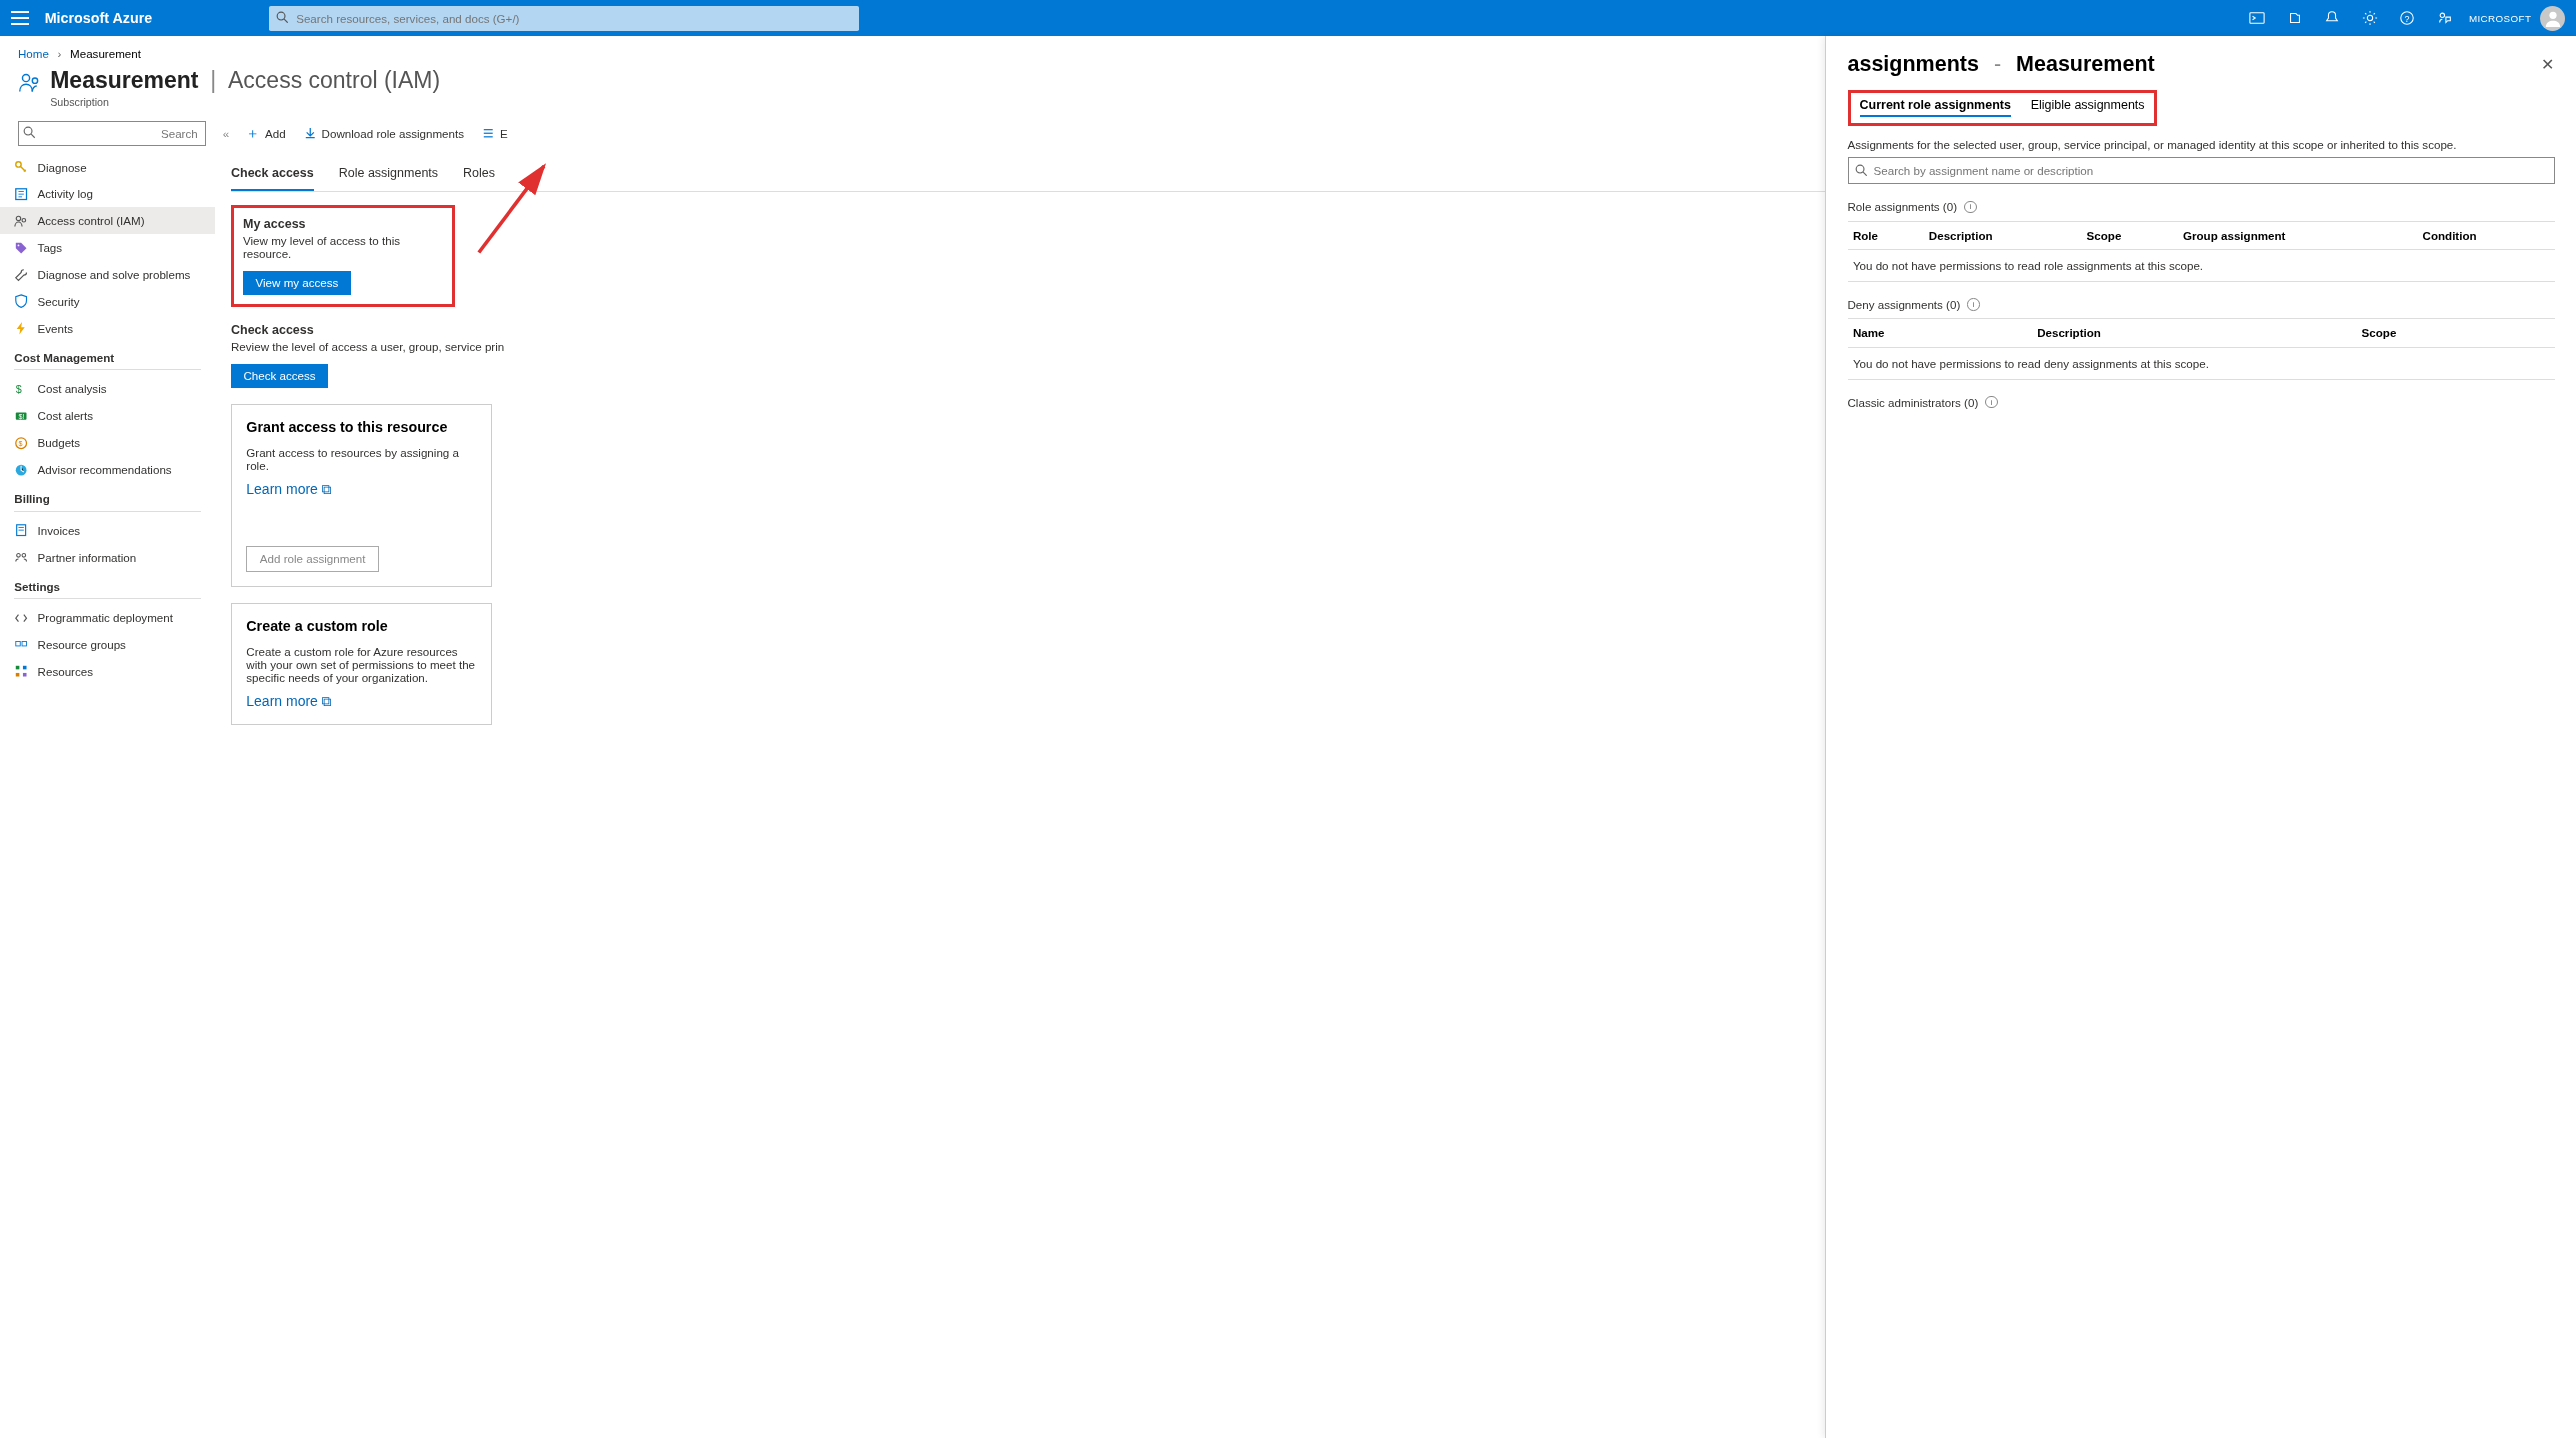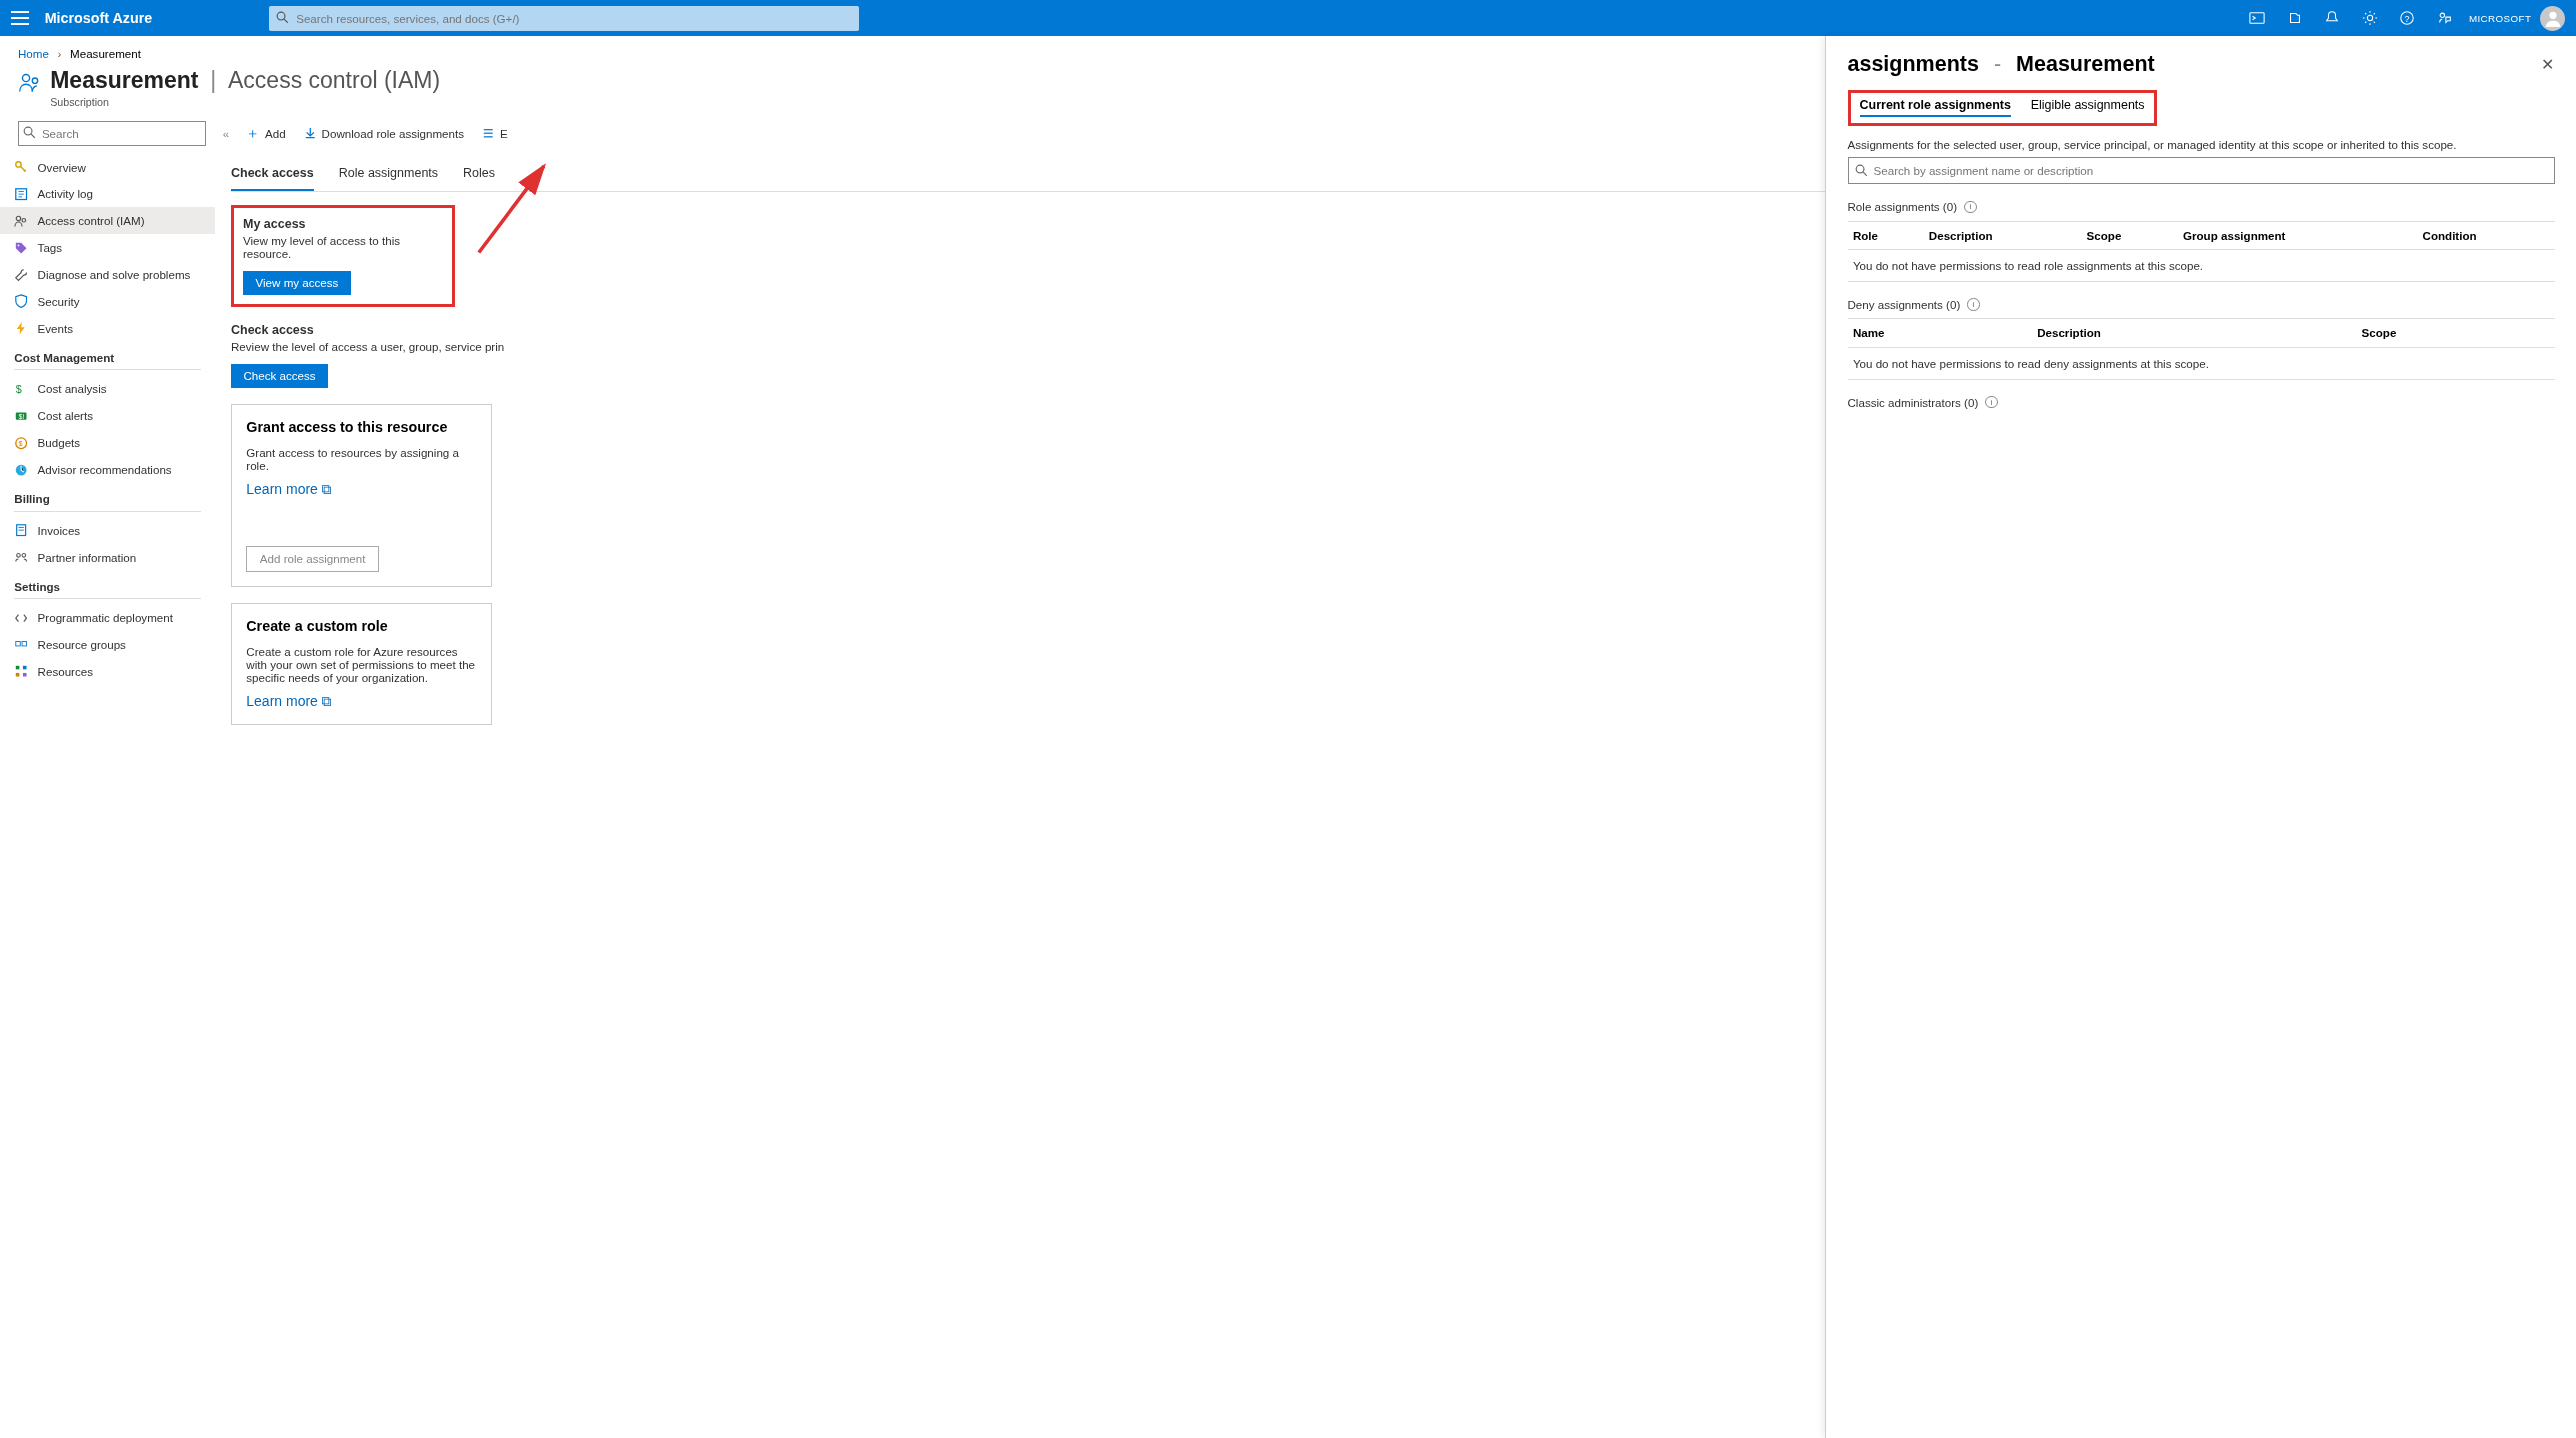--- a/index.html
+++ b/index.html
@@ -21,21 +21,21 @@
 .breadcrumb a { color: #0067b8; text-decoration: none; }
 .breadcrumb .sep { color: #666; margin: 0 5.4px; }
 .page-head { display: flex; align-items: flex-start; padding: 0 18px 9px; }
 .page-head .hicon { width: 25px; height: 25px; margin-right: 7.2px; margin-top: 3.6px; }
 .page-title-row { font-size: 23px; font-weight: 600; color: #222; }
 .page-title-sep { color: #888; font-weight: 300; margin: 0 5.4px; }
 .page-title-sub { font-weight: 300; color: #555; }
 .page-subtitle { font-size: 10.7px; color: #555; margin-top: 1.8px; }
 .content-row { display: flex; padding: 0 14.3px; gap: 10.7px; }
 .lsearch { flex: 1; position: relative; }
-.lsearch input { width: 188px; height: 25px; border: 0.9px solid #888; padding: 0 7.2px 0 23px; font-size: 11.6px; }
+.lsearch input { width: 188px; height: 25px; border: 0.9px solid #888; padding: 0 7.2px 0 23px; font-size: 11.6px; text-align: right; }
 .lsearch .sicon { position: absolute; left: 5.4px; top: 5.4px; color: #666; }
 .collapse-caret { color: #888; font-size: 11.6px; cursor: pointer; margin-left: 7.2px; }
 .toolbar { display: flex; align-items: center; gap: 18px; padding: 7.2px 0 7.2px 5.4px; font-size: 11.6px; }
 .toolbar .titem { display: flex; align-items: center; gap: 5.4px; cursor: pointer; color: #323130; }
 .toolbar .plus { color: #0078d4; font-size: 14.3px; font-weight: 300; }
 .toolbar .dl { color: #0078d4; }
 .layout { display: flex; }
 .sidebar { width: 215px; border-right: 0; padding: 3.6px 0; }
 .sidebar .group { font-size: 11.6px; font-weight: 700; color: #323130; padding: 9px 14.3px 3.6px; }
 .sidebar .group-divider { height:0.9px; background:#ddd; margin:1.8px 14.3px 5.4px; }
@@ -212,21 +212,21 @@
 <div class="layout">
   <div class="sidebar">
     <ul class="snav" id="nav-main">
         <li>
           <span class="sicon">
             <svg width="14.3" height="14.3" viewBox="0 0 16 16">
               <circle cx="5" cy="5" r="3" fill="none" stroke="#d9a400" stroke-width="1.6"></circle>
               <path d="M7 7l6 6M11 13l2-2" stroke="#d9a400" stroke-width="1.6"></path>
             </svg>
           </span>
-          <span>Overview</span>
+          <span>Diagnose</span>
         </li>
         <li>
           <span class="sicon">
             <svg width="14.3" height="14.3" viewBox="0 0 16 16">
               <rect x="2" y="2" width="12" height="12" fill="none" stroke="#0078d4" stroke-width="1.4"></rect>
               <line x1="5" y1="5" x2="11" y2="5" stroke="#0078d4"></line>
               <line x1="5" y1="8" x2="11" y2="8" stroke="#0078d4"></line>
               <line x1="5" y1="11" x2="9" y2="11" stroke="#0078d4"></line>
             </svg>
           </span>

